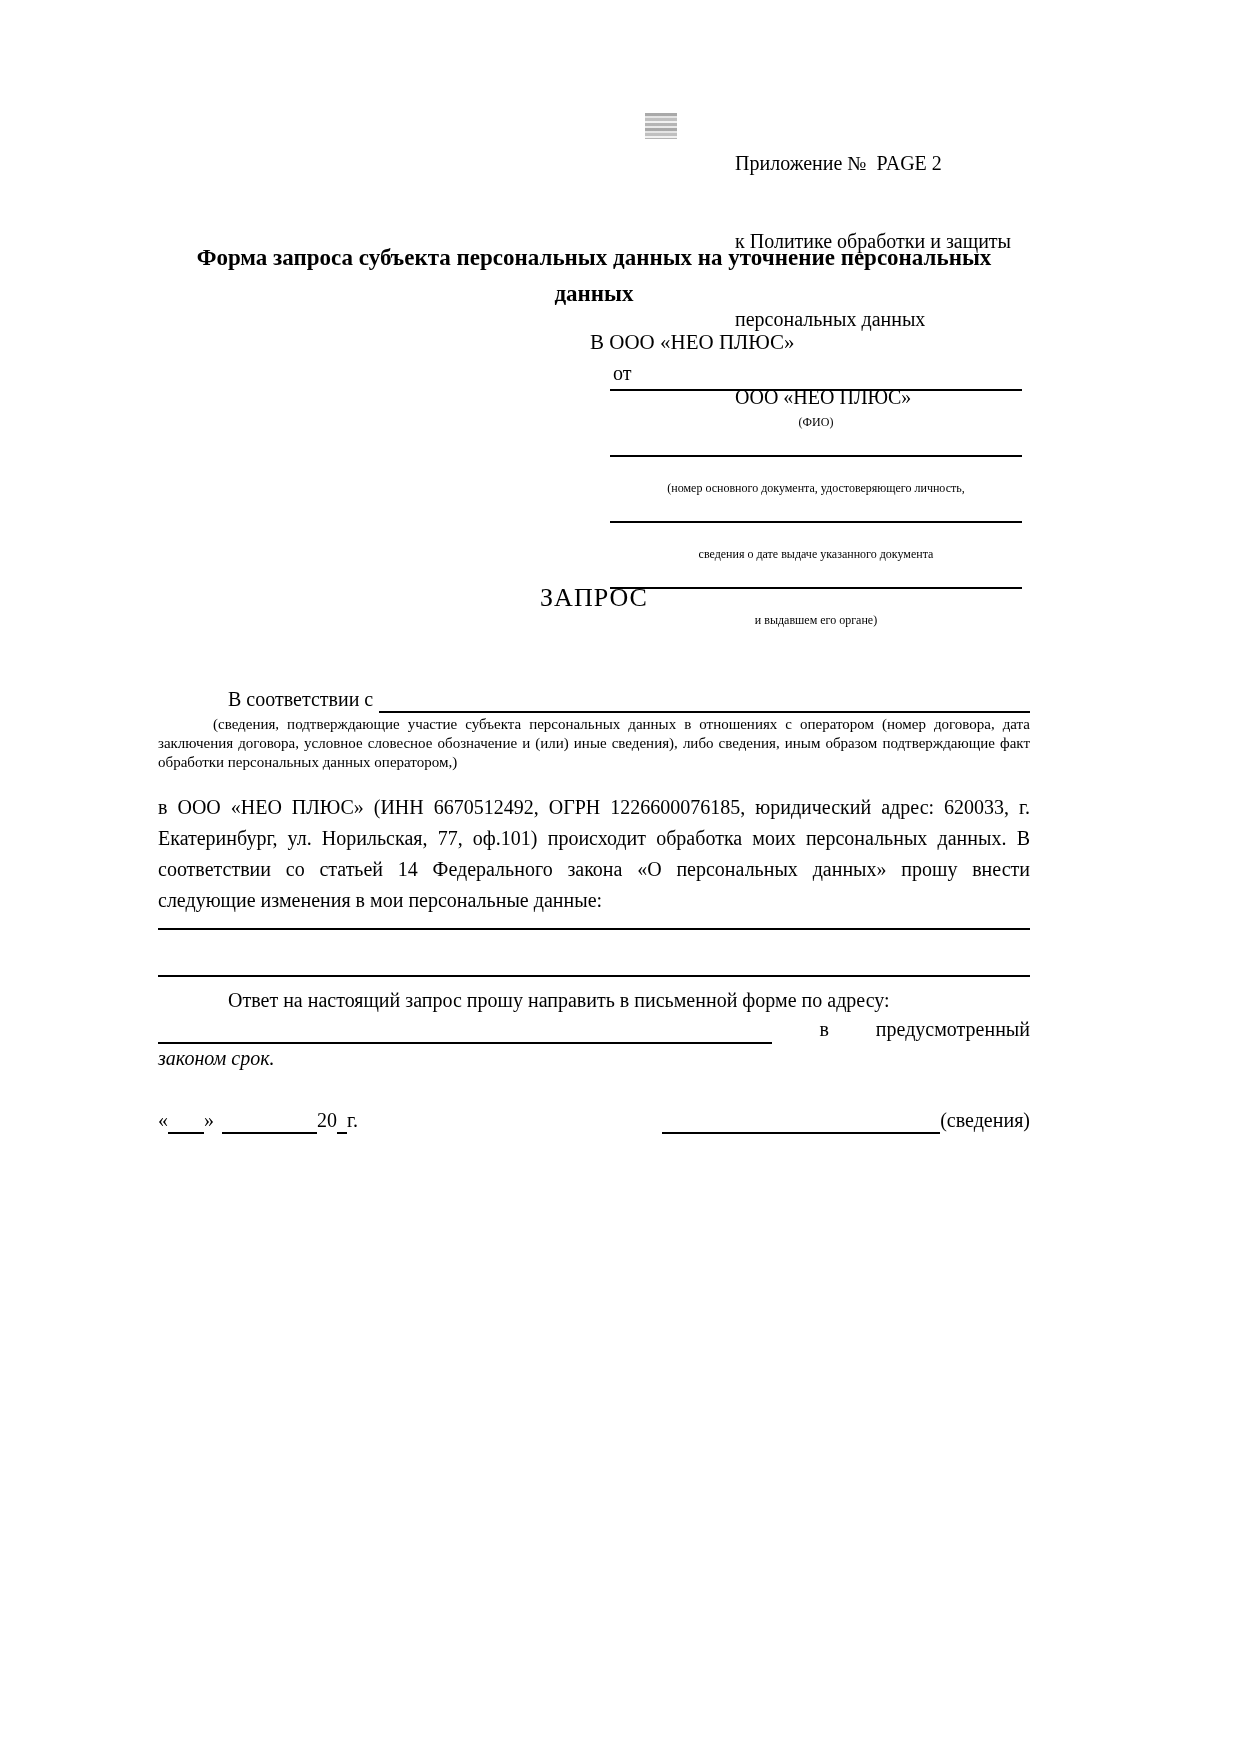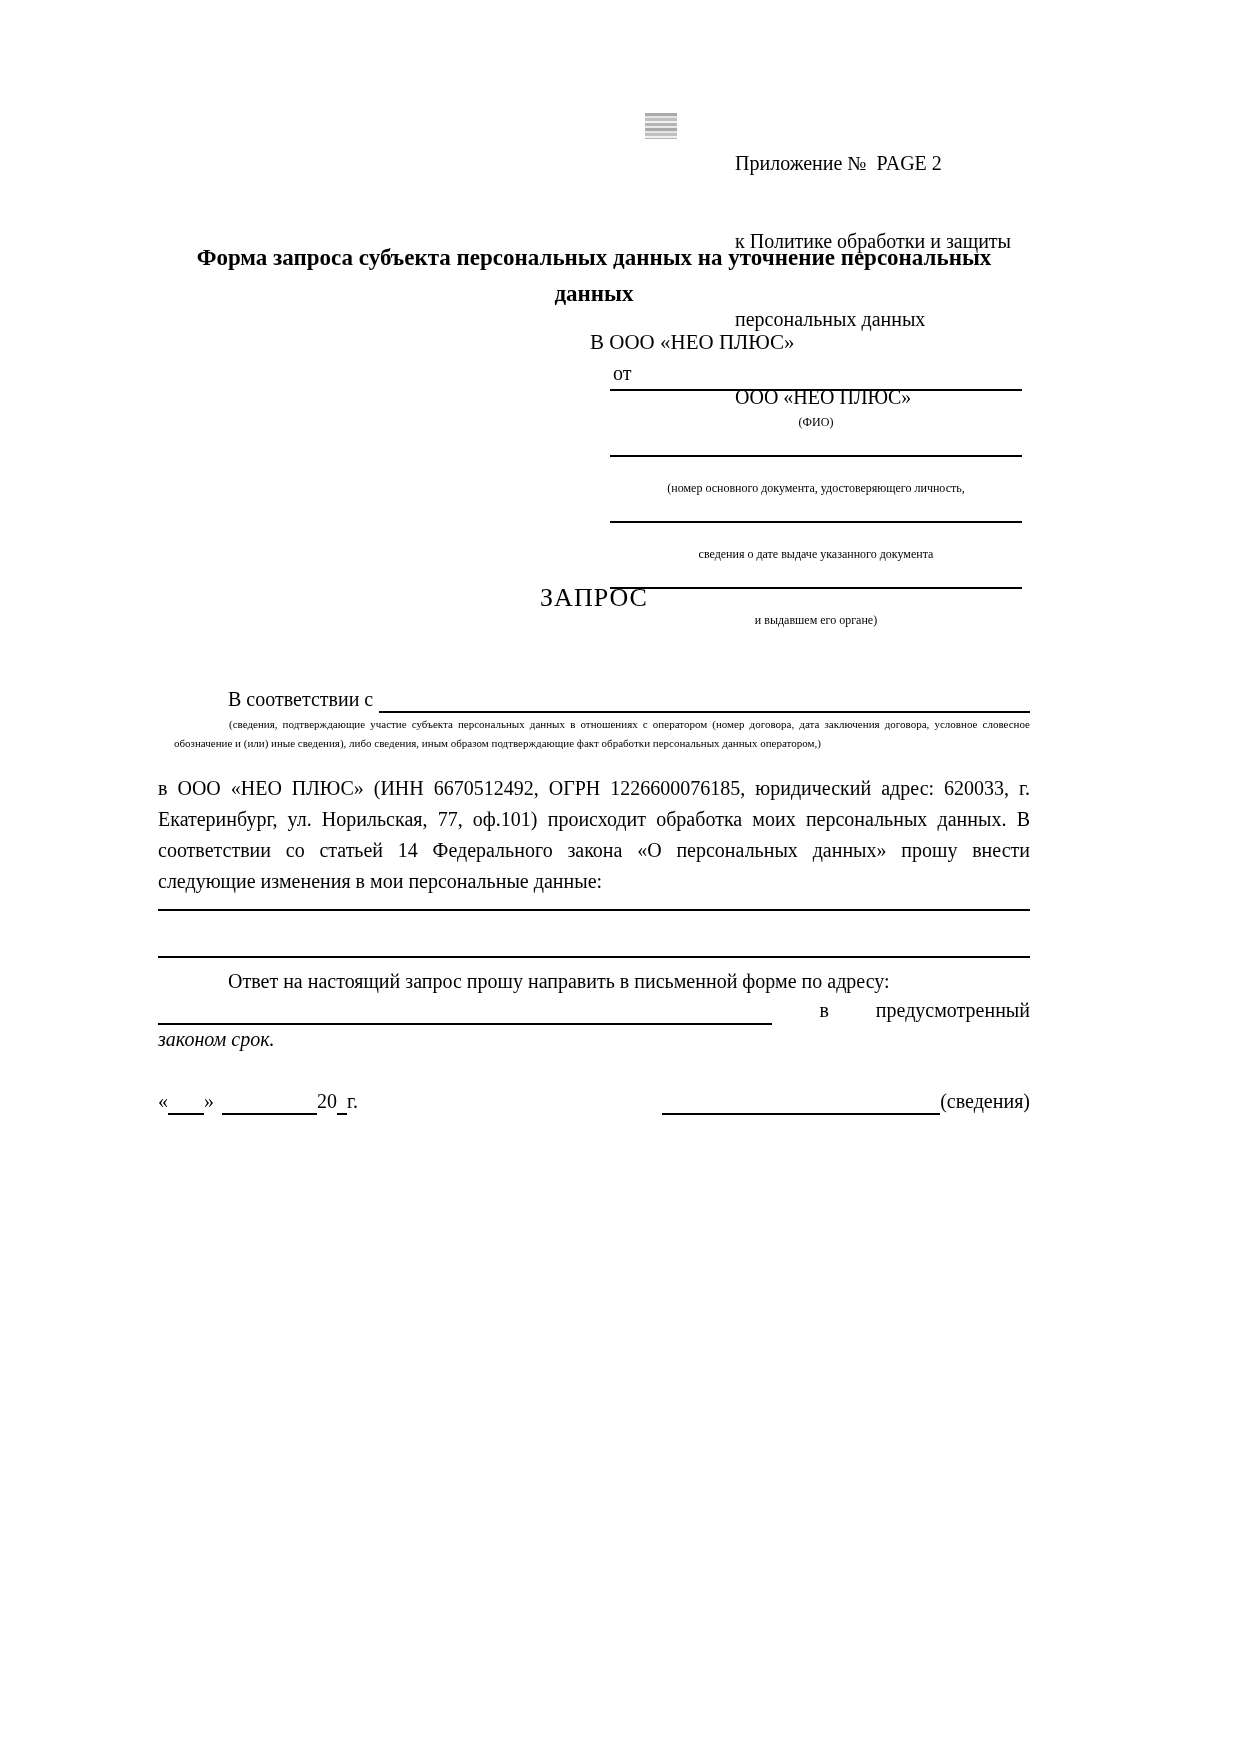--- a/index.html
+++ b/index.html
@@ -31,21 +31,21 @@
     text-align:center;font-size:12px;line-height:18px;
     padding-top:22px;margin-bottom:24px;
   }
   .zapros{left:158px;top:583px;width:872px;text-align:center;font-size:26px;letter-spacing:1px;}
   .request-block{left:158px;top:686px;width:872px;}
   .intro-row{display:flex;align-items:flex-end;font-size:20px;line-height:27px;}
   .intro-row .lead{padding-left:70px;white-space:nowrap;}
   .blank{border-bottom:2px solid #000;}
   .intro-row .blank{flex:1;height:25px;margin-left:6px;}
   .note{
-    font-size:11px;line-height:19px;text-align:justify;text-indent:55px;margin-top:2px;margin-left:16px;
+    font-size:15px;line-height:19px;text-align:justify;text-indent:55px;margin-top:2px;
   }
   .body-par{font-size:20px;line-height:31px;text-align:justify;margin-top:20px;}
   .blank-row1{margin-top:12px;border-bottom:2px solid #000;height:0;}
   .blank-row2{height:45px;border-bottom:2px solid #000;}
   .reply1{font-size:20px;line-height:29px;margin-top:9px;text-indent:70px;}
   .reply2{display:flex;align-items:flex-end;font-size:20px;line-height:29px;gap:24px;}
   .reply2 .blank{flex:0 0 614px;height:27px;}
   .reply2 .tail{flex:1;text-align:right;word-spacing:42px;white-space:nowrap;}
   .reply3{font-size:20px;line-height:29px;font-style:italic;}
   .sig-row{display:flex;align-items:flex-end;margin-top:34px;font-size:20px;line-height:27px;}

